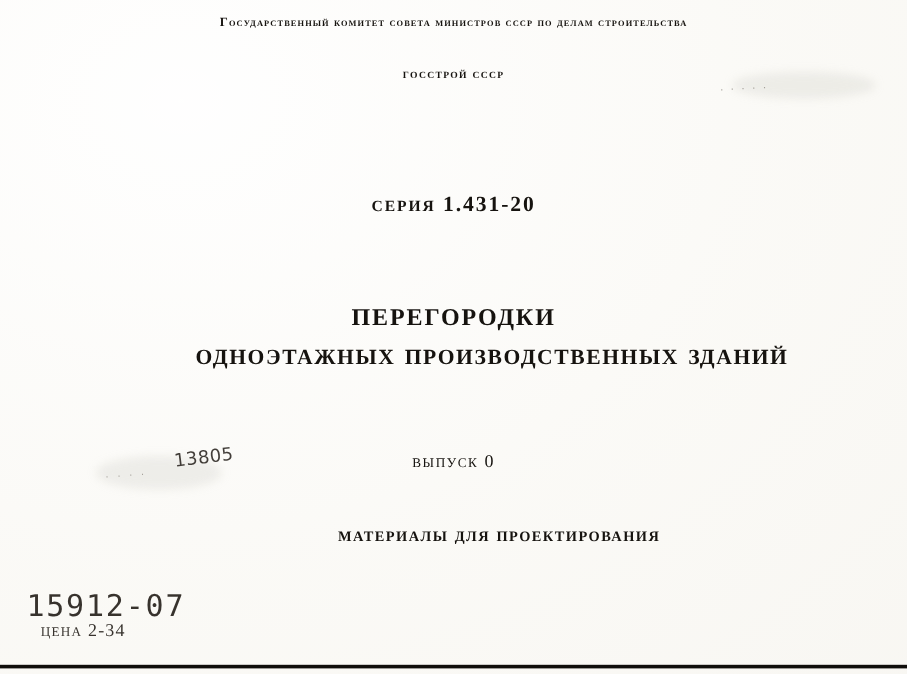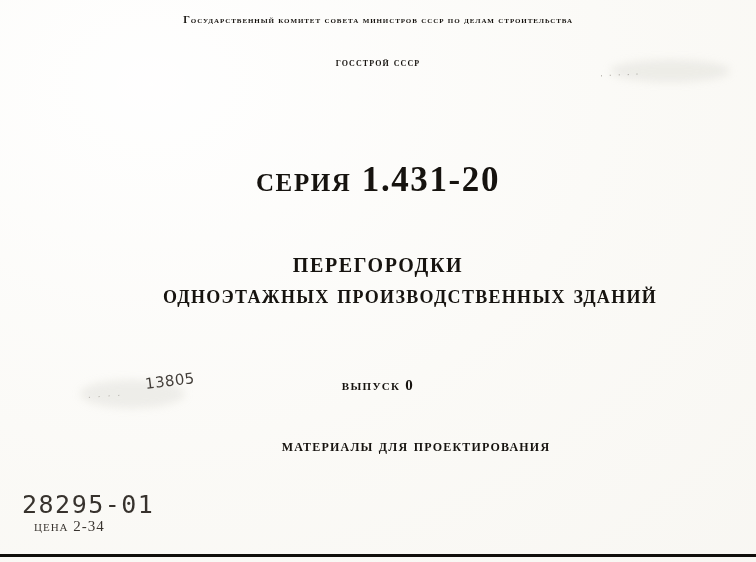--- a/index.html
+++ b/index.html
@@ -62,21 +62,21 @@
   .title-main {
     top: 99px;
     font-size: 21.5px;
     font-weight: bold;
     letter-spacing: 1.1px;
     font-variant: small-caps;
     text-transform: lowercase;
   }
   .series {
     top: 160px;
-    font-size: 35px;
+    font-size: 18px;
     font-weight: bold;
     letter-spacing: 1.6px;
     font-variant: small-caps;
     text-transform: lowercase;
   }
   .subject-1 {
     top: 247px;
     font-size: 28px;
     font-weight: bold;
     letter-spacing: 1.6px;
@@ -88,21 +88,21 @@
     font-size: 26px;
     font-weight: bold;
     letter-spacing: 1.3px;
     font-variant: small-caps;
     text-transform: lowercase;
     margin-left: 32px;
   }
   .issue {
     top: 377px;
     font-size: 15px;
-    font-weight: bold;
+    font-weight: normal;
     letter-spacing: 1.3px;
     font-variant: small-caps;
     text-transform: lowercase;
   }
   .purpose {
     top: 436px;
     font-size: 16.5px;
     font-weight: bold;
     letter-spacing: 1.2px;
     font-variant: small-caps;
@@ -194,18 +194,18 @@
   <div class="center issue">ВЫПУСК  0</div>
 
   <div class="center purpose">МАТЕРИАЛЫ  ДЛЯ  ПРОЕКТИРОВАНИЯ</div>
 
   <div class="faint faint-tr">· · · · ·</div>
 
   <div class="faint faint-left">· · · ·</div>
 
   <div class="hand hand-inv">13805</div>
 
-  <div class="hand hand-code">28295-01</div>
+  <div class="hand hand-code">15912-07</div>
 
   <div class="hand hand-price">ЦЕНА 2-34</div>
 
   <div class="rule"></div>
 </div>
 
 </body></html>

